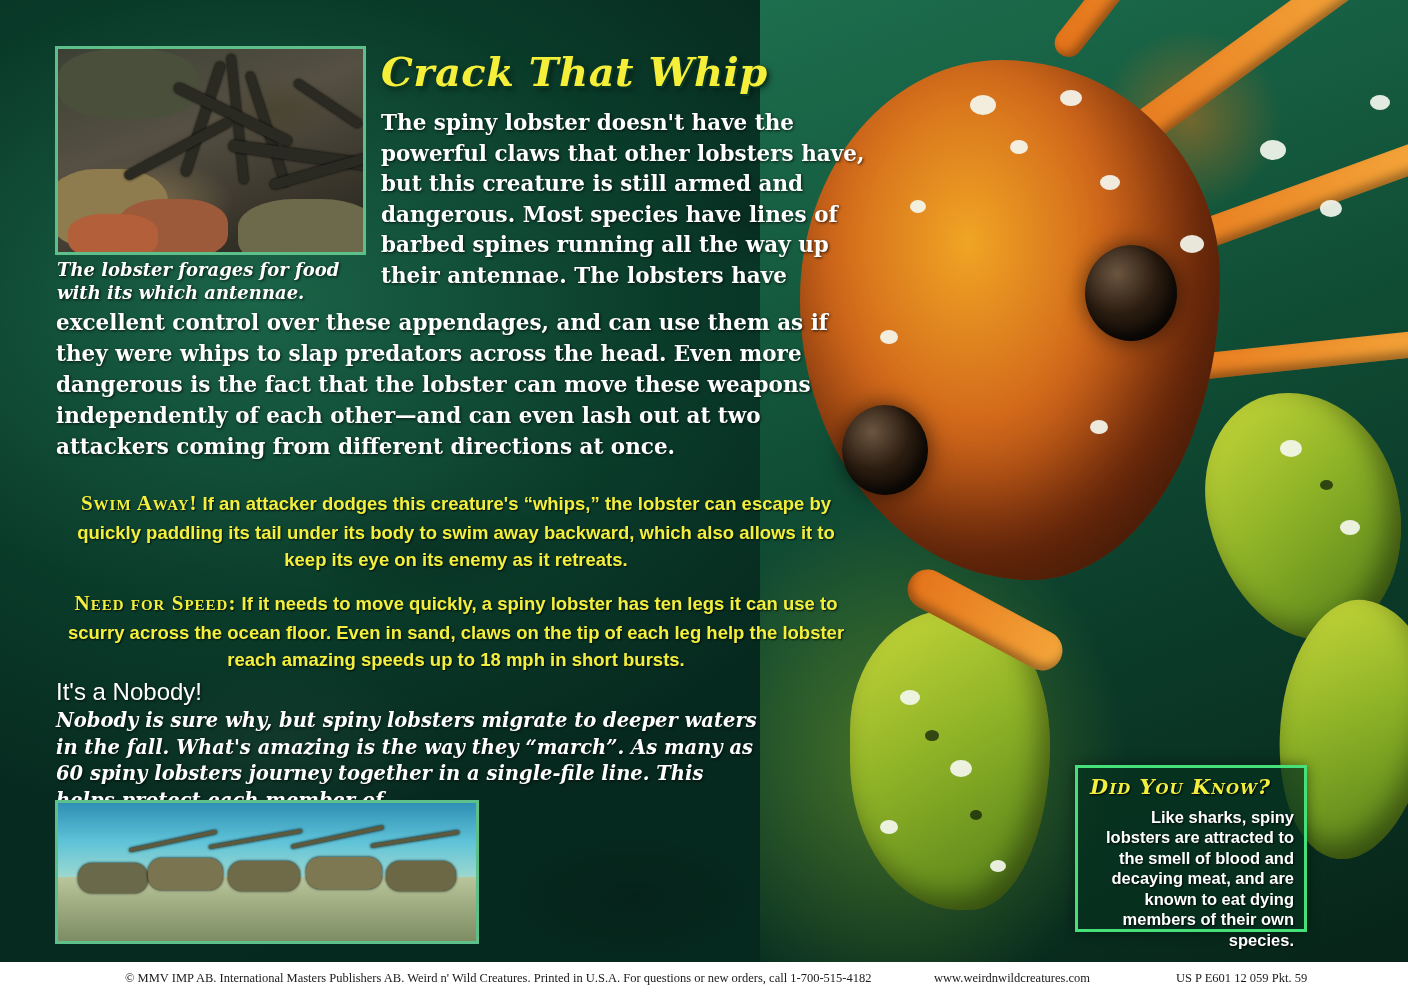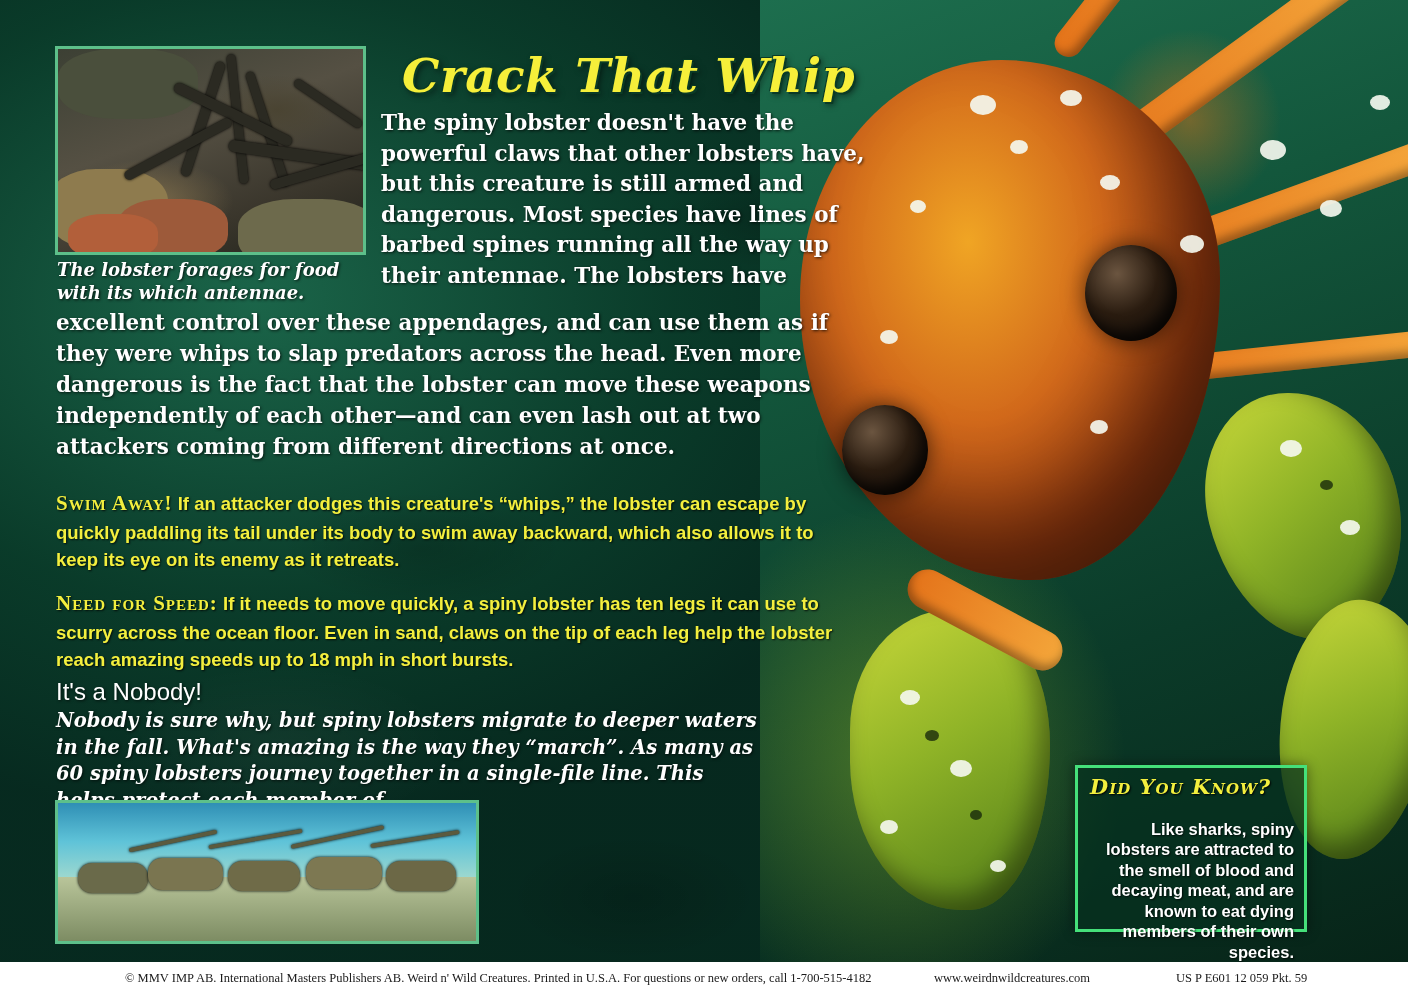--- a/index.html
+++ b/index.html
@@ -81,39 +81,38 @@
     position:absolute;left:55px;top:800px;width:418px;height:138px;
     border:3px solid #5dc08a;
     background:linear-gradient(180deg,#2f8fb5 0%, #5fc3d8 28%, #9fd9cf 55%, #c9d6b2 78%, #8aa07a 100%);
     overflow:hidden;
   }
 
   
   #title{
     position:absolute;left:381px;top:48px;
     font-family:"DejaVu Serif", serif;
-    font-size:47px;font-weight:bold;font-style:italic;
+    font-size:40px;font-weight:bold;font-style:italic;
     color:#f6ef3a;letter-spacing:.5px;
     text-shadow:2px 2px 0 #0a3a26, -1px -1px 0 #0a3a26, 3px 3px 6px rgba(0,0,0,.55);
     white-space:nowrap;
-    margin-left:21px;
   }
   .body-text{
     color:#ffffff;font-family:"DejaVu Serif", serif;font-weight:bold;
     text-shadow:1px 1px 3px rgba(0,0,0,.75);
   }
   #intro-wrap{position:absolute;left:381px;top:108px;width:500px;}
   #intro-wrap p{margin:0;font-size:21.5px;line-height:1.42;}
   #intro-rest{position:absolute;left:56px;top:308px;width:800px;}
   #intro-rest p{margin:0;font-size:21.5px;line-height:1.44;}
 
   .yellow-sec{
     position:absolute;color:#f3ef3e;font-family:"Liberation Sans", sans-serif;
     font-weight:bold;font-size:18.5px;line-height:1.47;
-    text-shadow:1px 1px 2px rgba(0,0,0,.8);width:800px;
+    text-shadow:1px 1px 2px rgba(0,0,0,.8);width:800px;text-align:center;
   }
   .yellow-sec .lead{
     font-family:"Liberation Serif", serif;font-variant:small-caps;
     letter-spacing:1px;font-size:21px;
   }
   #swim{left:56px;top:488px;}
   #speed{left:56px;top:588px;}
 
   #convoy-head{
     position:absolute;left:56px;top:678px;color:#ffffff;
@@ -140,21 +139,21 @@
   
   #dyk{
     position:absolute;left:1075px;top:765px;width:232px;height:167px;
     background:rgba(6,48,30,.72);
     border:3px solid #45e07a;
     box-shadow:0 0 12px rgba(0,0,0,.45);
     padding:6px 10px 8px 12px;box-sizing:border-box;
   }
   #dyk-title{
     color:#f3ef3e;font-family:"DejaVu Serif", serif;font-style:italic;font-weight:bold;
-    font-variant:small-caps;letter-spacing:1px;font-size:21px;margin-bottom:20px;
+    font-variant:small-caps;letter-spacing:1px;font-size:21px;margin-bottom:8px;
     text-shadow:1px 1px 2px #000;
   }
   #dyk-body{
     color:#ffffff;font-family:"Liberation Sans", sans-serif;font-weight:bold;
     font-size:16.5px;line-height:1.24;text-shadow:1px 1px 2px rgba(0,0,0,.8);text-align:right;
   }
 
   
   #footer{
     position:absolute;left:0;bottom:0;width:1408px;height:35px;

